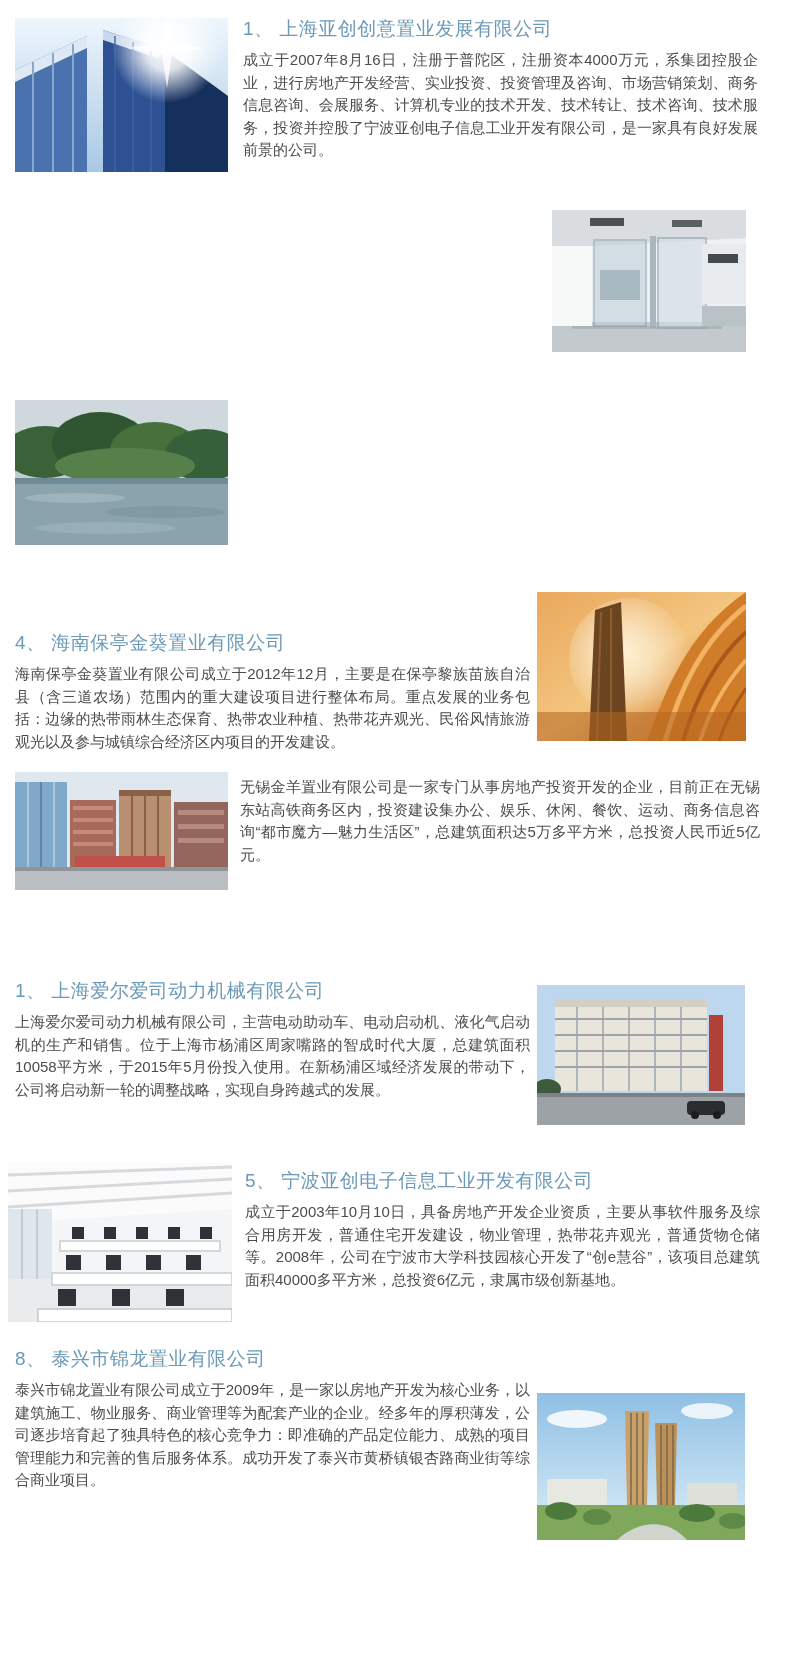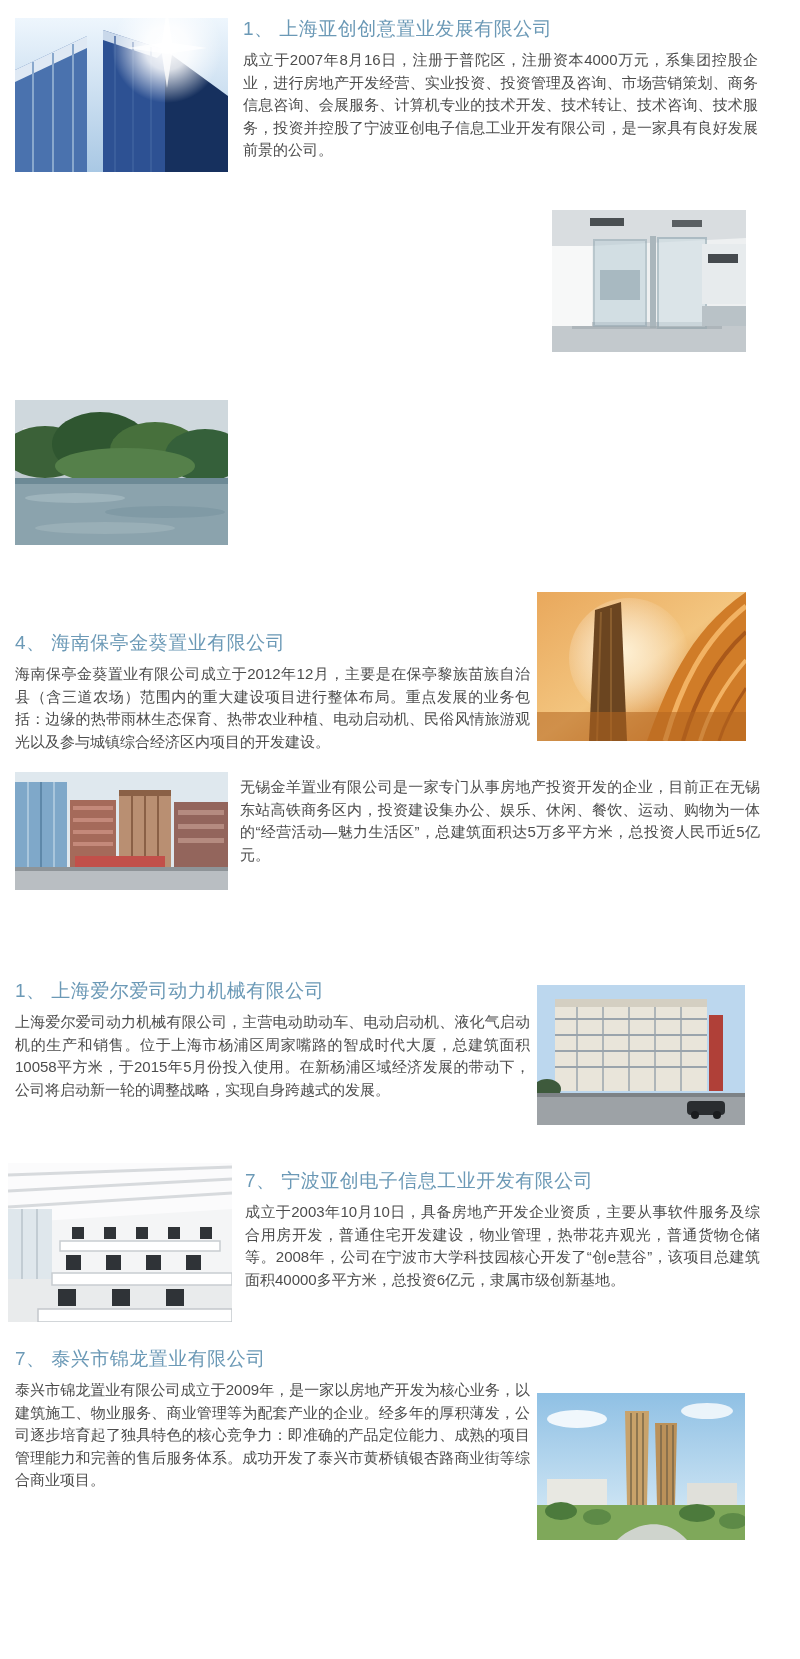--- a/index.html
+++ b/index.html
@@ -84,21 +84,21 @@
       <rect x="0" y="78" width="213" height="67" fill="#8ba3ad"></rect>
       <rect x="0" y="78" width="213" height="6" fill="#6d8a96"></rect>
       <ellipse cx="60" cy="98" rx="50" ry="5" fill="#a7bac2" opacity="0.7"></ellipse>
       <ellipse cx="150" cy="112" rx="60" ry="6" fill="#7d97a2" opacity="0.8"></ellipse>
       <ellipse cx="90" cy="128" rx="70" ry="6" fill="#9fb3bb" opacity="0.7"></ellipse>
     </svg>
   </div>
 
   <div class="content" style="left:15px;top:590px;width:515px;margin-top:40px;">
     <h2 class="sec-title">4、 海南保亭金葵置业有限公司</h2>
-    <p class="sec-body">海南保亭金葵置业有限公司成立于2012年12月，主要是在保亭黎族苗族自治县（含三道农场）范围内的重大建设项目进行整体布局。重点发展的业务包括：边缘的热带雨林生态保育、热带农业种植、电动启动机、民俗风情旅游观光以及参与城镇综合经济区内项目的开发建设。</p>
+    <p class="sec-body">海南保亭金葵置业有限公司成立于2012年12月，主要是在保亭黎族苗族自治县（含三道农场）范围内的重大建设项目进行整体布局。重点发展的业务包括：边缘的热带雨林生态保育、热带农业种植、热带花卉观光、民俗风情旅游观光以及参与城镇综合经济区内项目的开发建设。</p>
   </div>
   <div class="photo" style="left:537px;top:592px;width:209px;height:149px;">
     <svg width="209" height="149" viewBox="0 0 209 149">
       <defs>
         <linearGradient id="gold4" x1="0" y1="0" x2="1" y2="1">
           <stop offset="0" stop-color="#e9a85c"></stop>
             <stop offset="0.5" stop-color="#f3c57f"></stop>
             <stop offset="1" stop-color="#c96f22"></stop>
         </linearGradient>
         <radialGradient id="glow4" cx="0.45" cy="0.45" r="0.55">
@@ -140,21 +140,21 @@
       <rect x="159" y="30" width="54" height="65" fill="#93655c"></rect>
       <rect x="163" y="38" width="46" height="5" fill="#b58b80"></rect>
       <rect x="163" y="52" width="46" height="5" fill="#b58b80"></rect>
       <rect x="163" y="66" width="46" height="5" fill="#b58b80"></rect>
       <rect x="60" y="84" width="90" height="12" fill="#c2504a"></rect>
       <rect x="0" y="95" width="213" height="23" fill="#b9bec2"></rect>
       <rect x="0" y="95" width="213" height="4" fill="#8e9498"></rect>
     </svg>
   </div>
   <div class="content" style="left:240px;top:776px;width:520px;">
-    <p class="sec-body">无锡金羊置业有限公司是一家专门从事房地产投资开发的企业，目前正在无锡东站高铁商务区内，投资建设集办公、娱乐、休闲、餐饮、运动、购物为一体的“经营活动—魅力生活区”，总建筑面积达5万多平方米，总投资人民币近5亿元。</p>
+    <p class="sec-body">无锡金羊置业有限公司是一家专门从事房地产投资开发的企业，目前正在无锡东站高铁商务区内，投资建设集办公、娱乐、休闲、餐饮、运动、商务信息咨询“都市魔方—魅力生活区”，总建筑面积达5万多平方米，总投资人民币近5亿元。</p>
   </div>
 
   <div class="content" style="left:15px;top:978px;width:515px;">
     <h2 class="sec-title">1、 上海爱尔爱司动力机械有限公司</h2>
     <p class="sec-body">上海爱尔爱司动力机械有限公司，主营电动助动车、电动启动机、液化气启动机的生产和销售。位于上海市杨浦区周家嘴路的智成时代大厦，总建筑面积10058平方米，于2015年5月份投入使用。在新杨浦区域经济发展的带动下，公司将启动新一轮的调整战略，实现自身跨越式的发展。</p>
   </div>
   <div class="photo" style="left:537px;top:985px;width:208px;height:140px;">
     <svg width="208" height="140" viewBox="0 0 208 140">
       <rect width="208" height="140" fill="#bcd7ee"></rect>
       <rect x="18" y="14" width="152" height="92" fill="#e9e5da"></rect>
@@ -210,26 +210,26 @@
       </g>
       <g>
         <rect x="30" y="146" width="194" height="13" fill="#ffffff" stroke="#c3c8cc" stroke-width="1.5"></rect>
         <rect x="50" y="126" width="18" height="17" fill="#2f3337"></rect>
         <rect x="104" y="126" width="18" height="17" fill="#2f3337"></rect>
         <rect x="158" y="126" width="18" height="17" fill="#2f3337"></rect>
       </g>
     </svg>
   </div>
   <div class="content" style="left:245px;top:1168px;width:515px;">
-    <h2 class="sec-title">7、 宁波亚创电子信息工业开发有限公司</h2>
+    <h2 class="sec-title">5、 宁波亚创电子信息工业开发有限公司</h2>
     <p class="sec-body">成立于2003年10月10日，具备房地产开发企业资质，主要从事软件服务及综合用房开发，普通住宅开发建设，物业管理，热带花卉观光，普通货物仓储等。2008年，公司在宁波市大学科技园核心开发了“创e慧谷”，该项目总建筑面积40000多平方米，总投资6亿元，隶属市级创新基地。</p>
   </div>
 
   <div class="content" style="left:15px;top:1346px;width:515px;">
-    <h2 class="sec-title">7、 泰兴市锦龙置业有限公司</h2>
+    <h2 class="sec-title">8、 泰兴市锦龙置业有限公司</h2>
     <p class="sec-body">泰兴市锦龙置业有限公司成立于2009年，是一家以房地产开发为核心业务，以建筑施工、物业服务、商业管理等为配套产业的企业。经多年的厚积薄发，公司逐步培育起了独具特色的核心竞争力：即准确的产品定位能力、成熟的项目管理能力和完善的售后服务体系。成功开发了泰兴市黄桥镇银杏路商业街等综合商业项目。</p>
   </div>
   <div class="photo" style="left:537px;top:1393px;width:208px;height:147px;">
     <svg width="208" height="147" viewBox="0 0 208 147">
       <defs>
         <linearGradient id="sky8" x1="0" y1="0" x2="0" y2="1">
           <stop offset="0" stop-color="#8fc0e4"></stop>
             <stop offset="1" stop-color="#ddeef8"></stop>
         </linearGradient>
       </defs>

